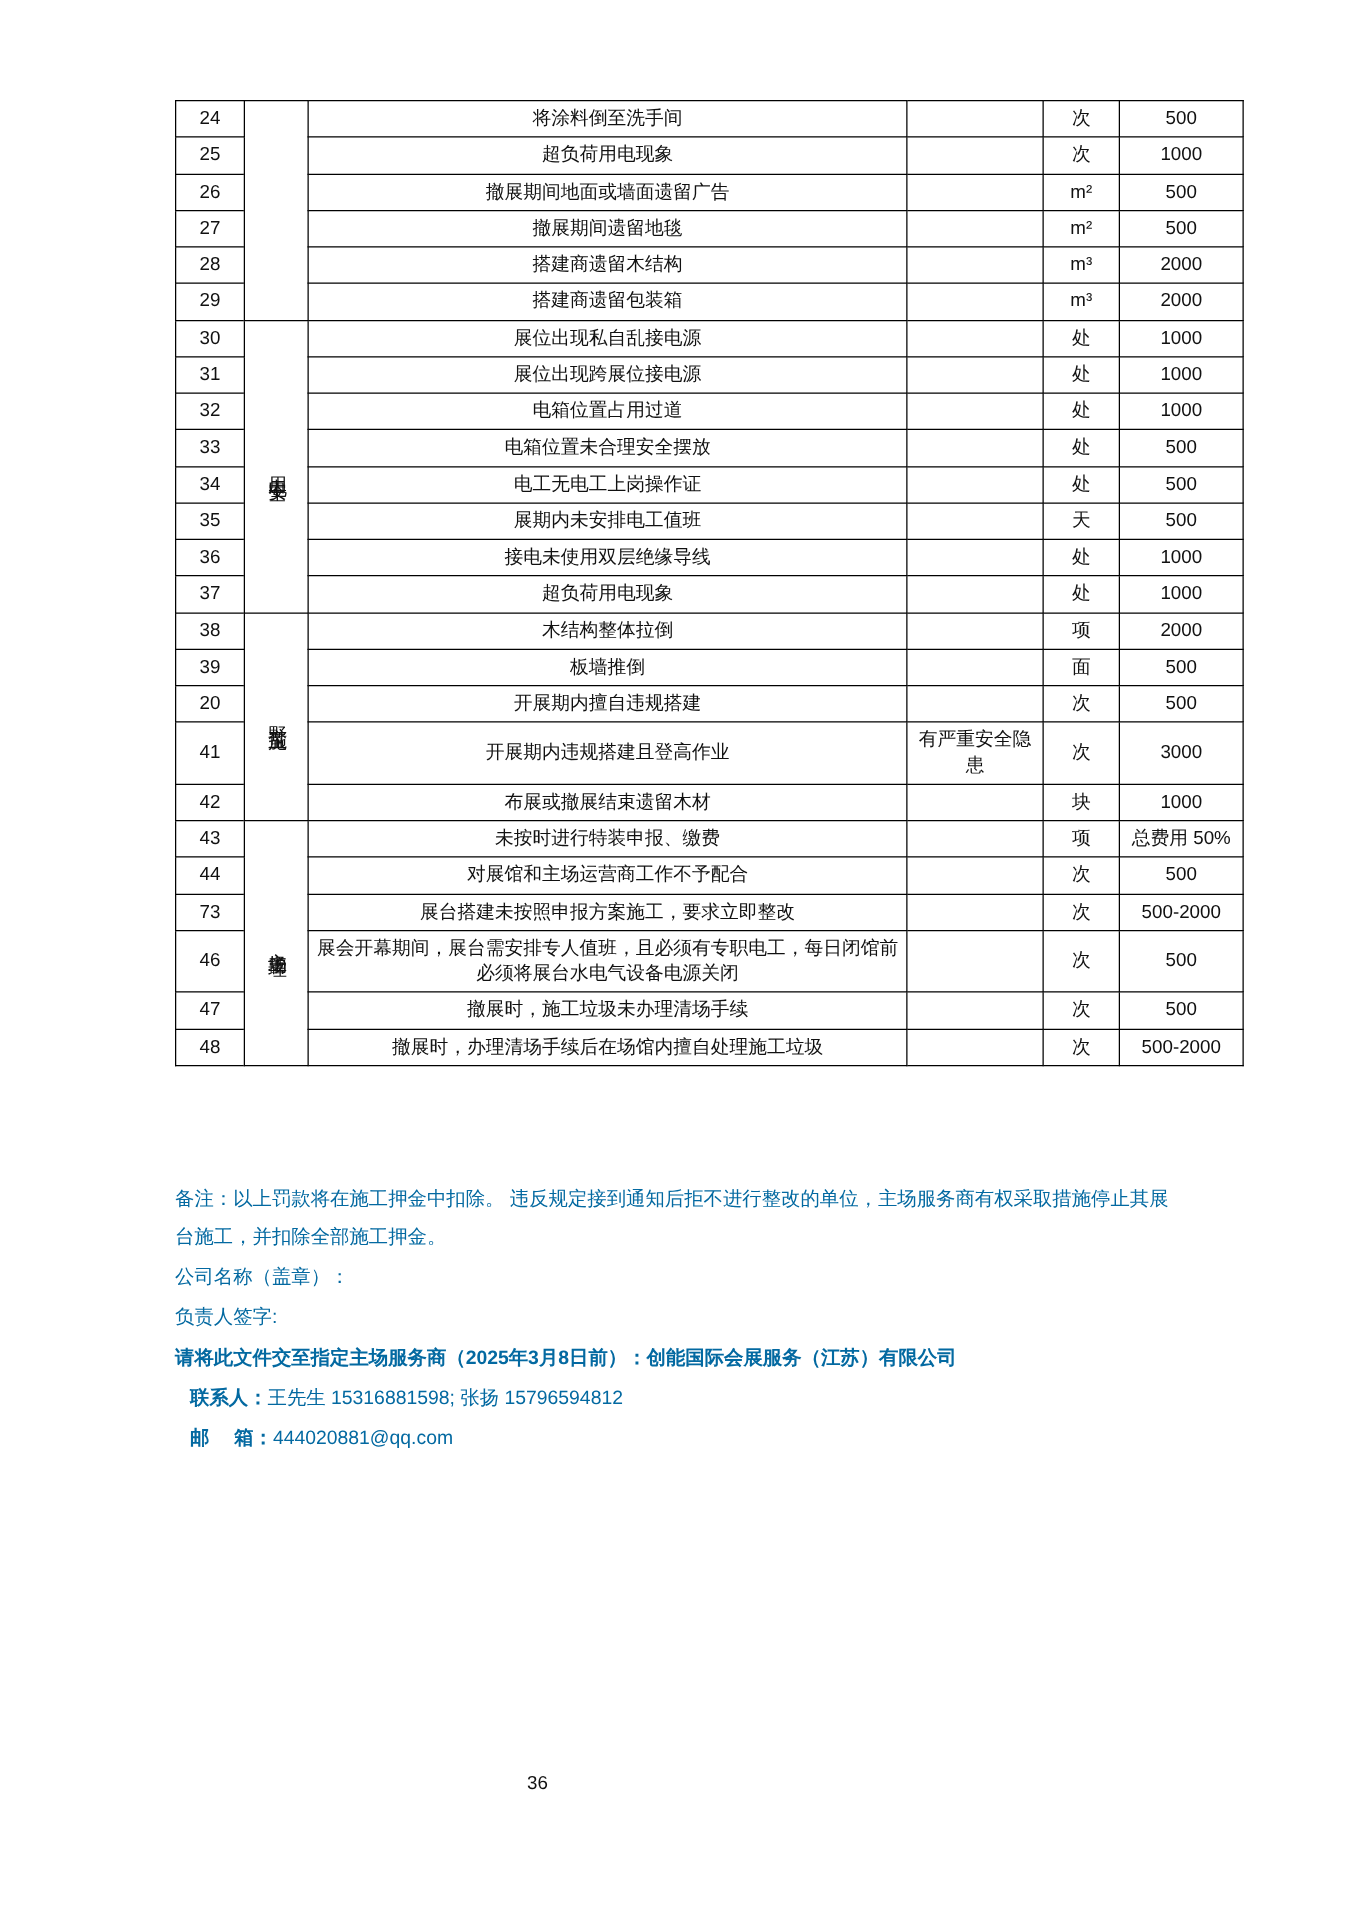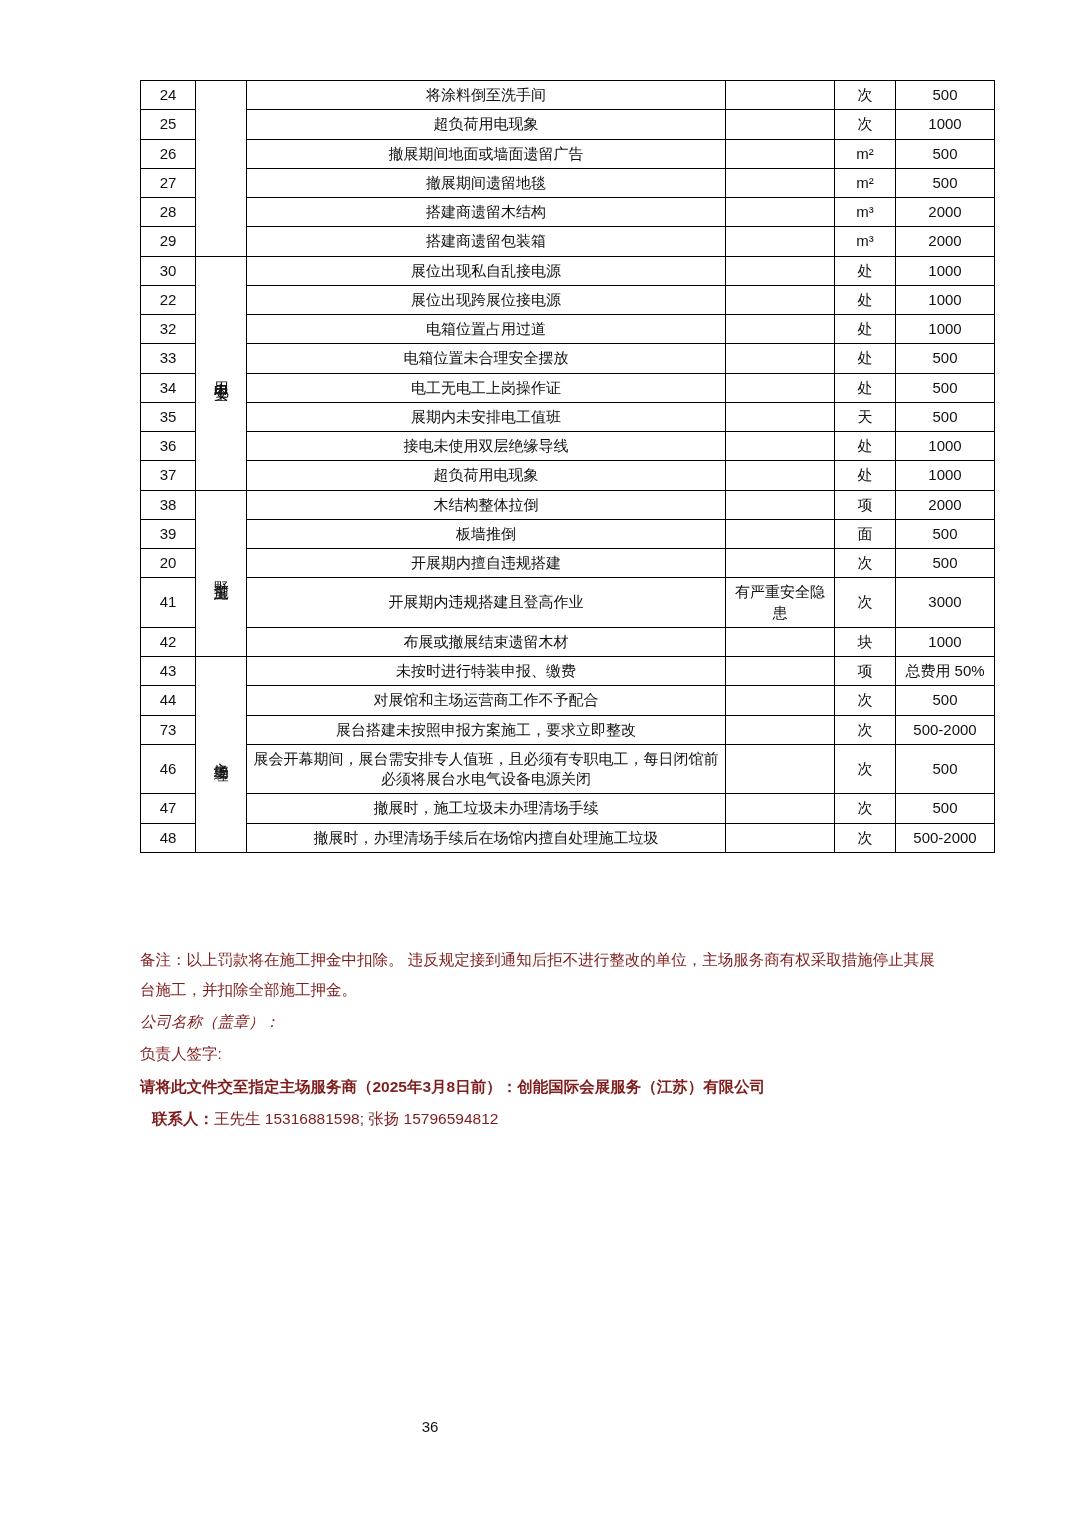--- a/index.html
+++ b/index.html
@@ -53,25 +53,25 @@
     padding: 8px 2px;
     white-space: nowrap;
   }
   .desc-2line { line-height: 1.45; }
 
   .notes {
     margin-top: 92px;
     width: 800px;
     font-size: 15.5px;
     line-height: 1.95;
-    color: #7f1d1d;
+    color: #0369a1;
   }
   .notes p { margin: 0 0 2px 0; }
   .bold { font-weight: bold; margin-left: 12px; }
-  .gap-sm { margin-top: 10px; font-style: italic; }
+  .gap-sm { margin-top: 10px; }
   .date-line span.sp { display: inline-block; width: 46px; }
   .page-number {
     position: absolute;
     left: 0;
     right: 0;
     bottom: 92px;
     text-align: center;
     font-size: 15px;
     color: #111;
   }
@@ -129,21 +129,21 @@
 
       <tr>
         <td class="c-no">30</td>
         <td class="c-cat cat-cell" rowspan="8">用电安全</td>
         <td class="c-desc">展位出现私自乱接电源</td>
         <td class="c-note"></td>
         <td class="c-unit">处</td>
         <td class="c-amt">1000</td>
       </tr>
       <tr>
-        <td class="c-no">22</td>
+        <td class="c-no">31</td>
         <td class="c-desc">展位出现跨展位接电源</td>
         <td class="c-note"></td>
         <td class="c-unit">处</td>
         <td class="c-amt">1000</td>
       </tr>
       <tr>
         <td class="c-no">32</td>
         <td class="c-desc">电箱位置占用过道</td>
         <td class="c-note"></td>
         <td class="c-unit">处</td>
@@ -269,16 +269,19 @@
   </table>
 
   <div class="notes">
     <p>备注：以上罚款将在施工押金中扣除。 违反规定接到通知后拒不进行整改的单位，主场服务商有权采取措施停止其展台施工，并扣除全部施工押金。</p>
     <p class="gap-sm">公司名称（盖章）：</p>
     <p>负责人签字:</p>
     <p class="bold">请将此文件交至指定主场服务商（2025年3月8日前）：创能国际会展服务（江苏）有限公司</p>
     <p>
       <span class="bold">联系人：</span><span>王先生  15316881598; 张扬 15796594812</span>
     </p>
+    <p>
+      <span class="bold">邮　 箱：</span><span>444020881@qq.com</span>
+    </p>
   </div>
 
   <div class="page-number">36</div>
 </div>
 
 </body></html>

